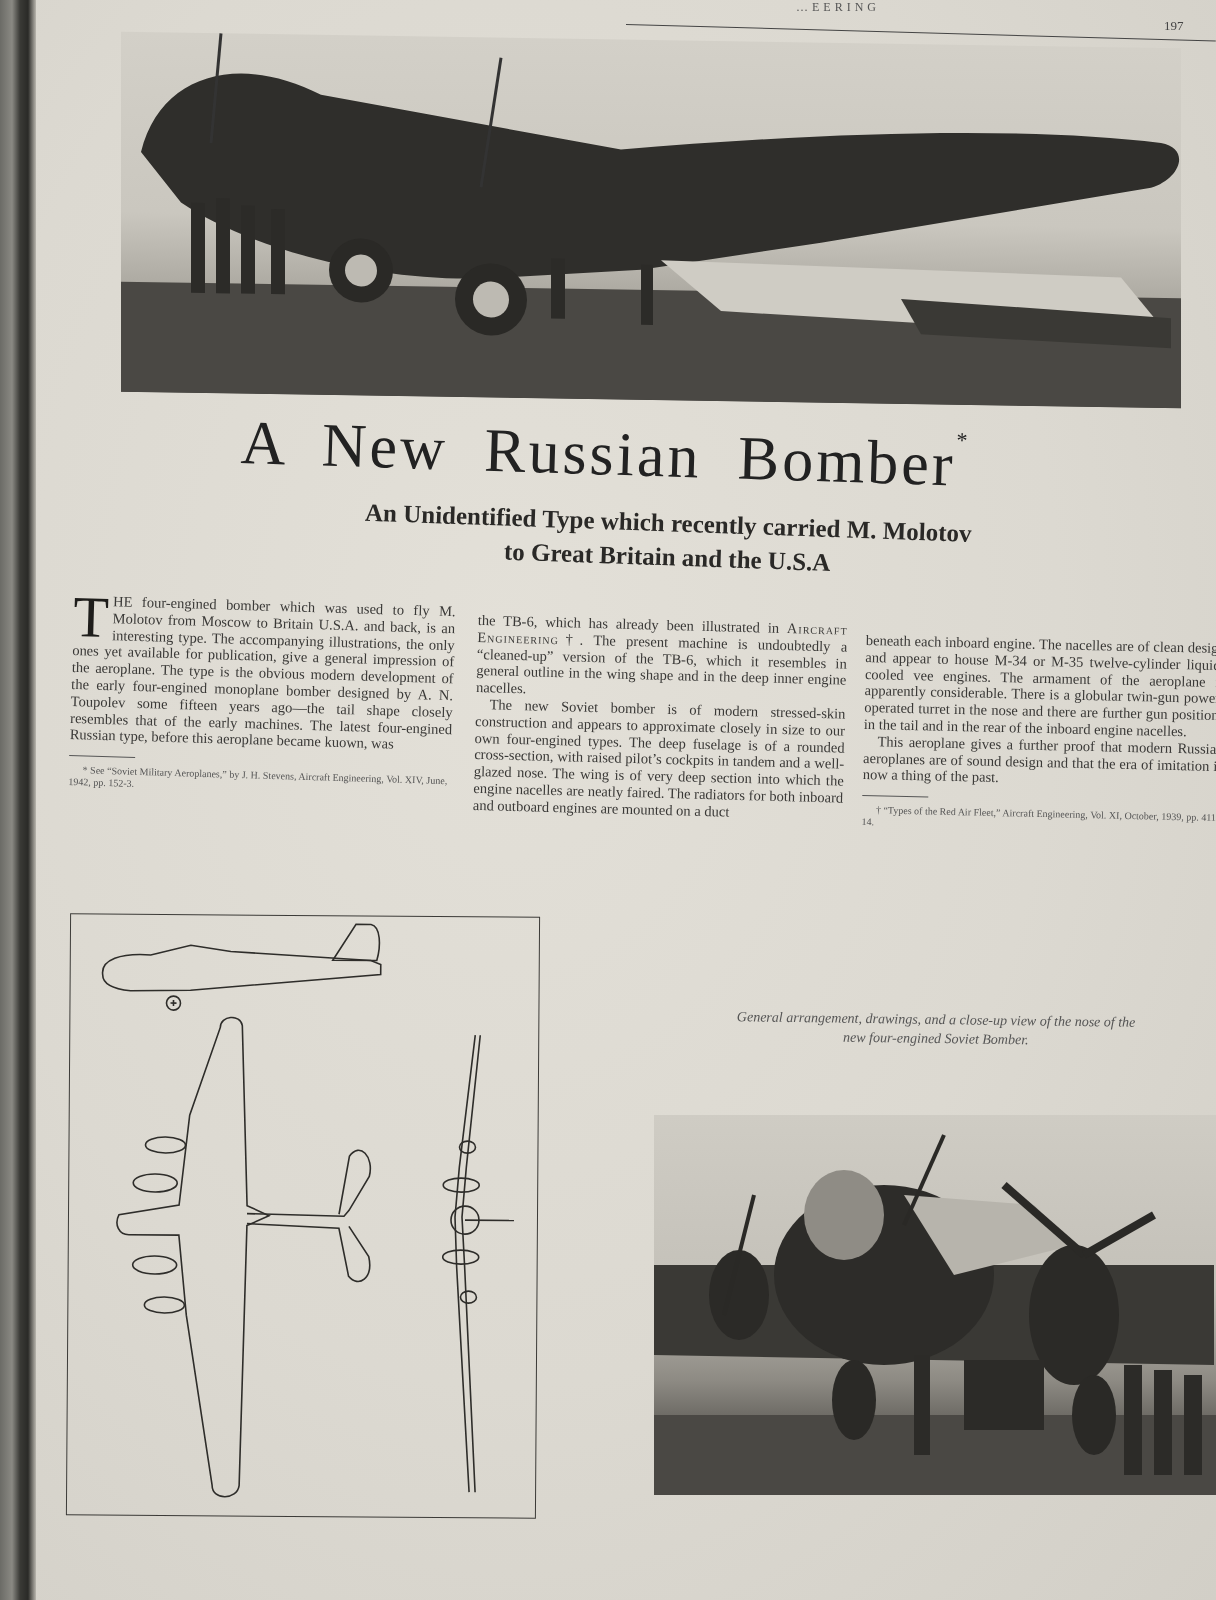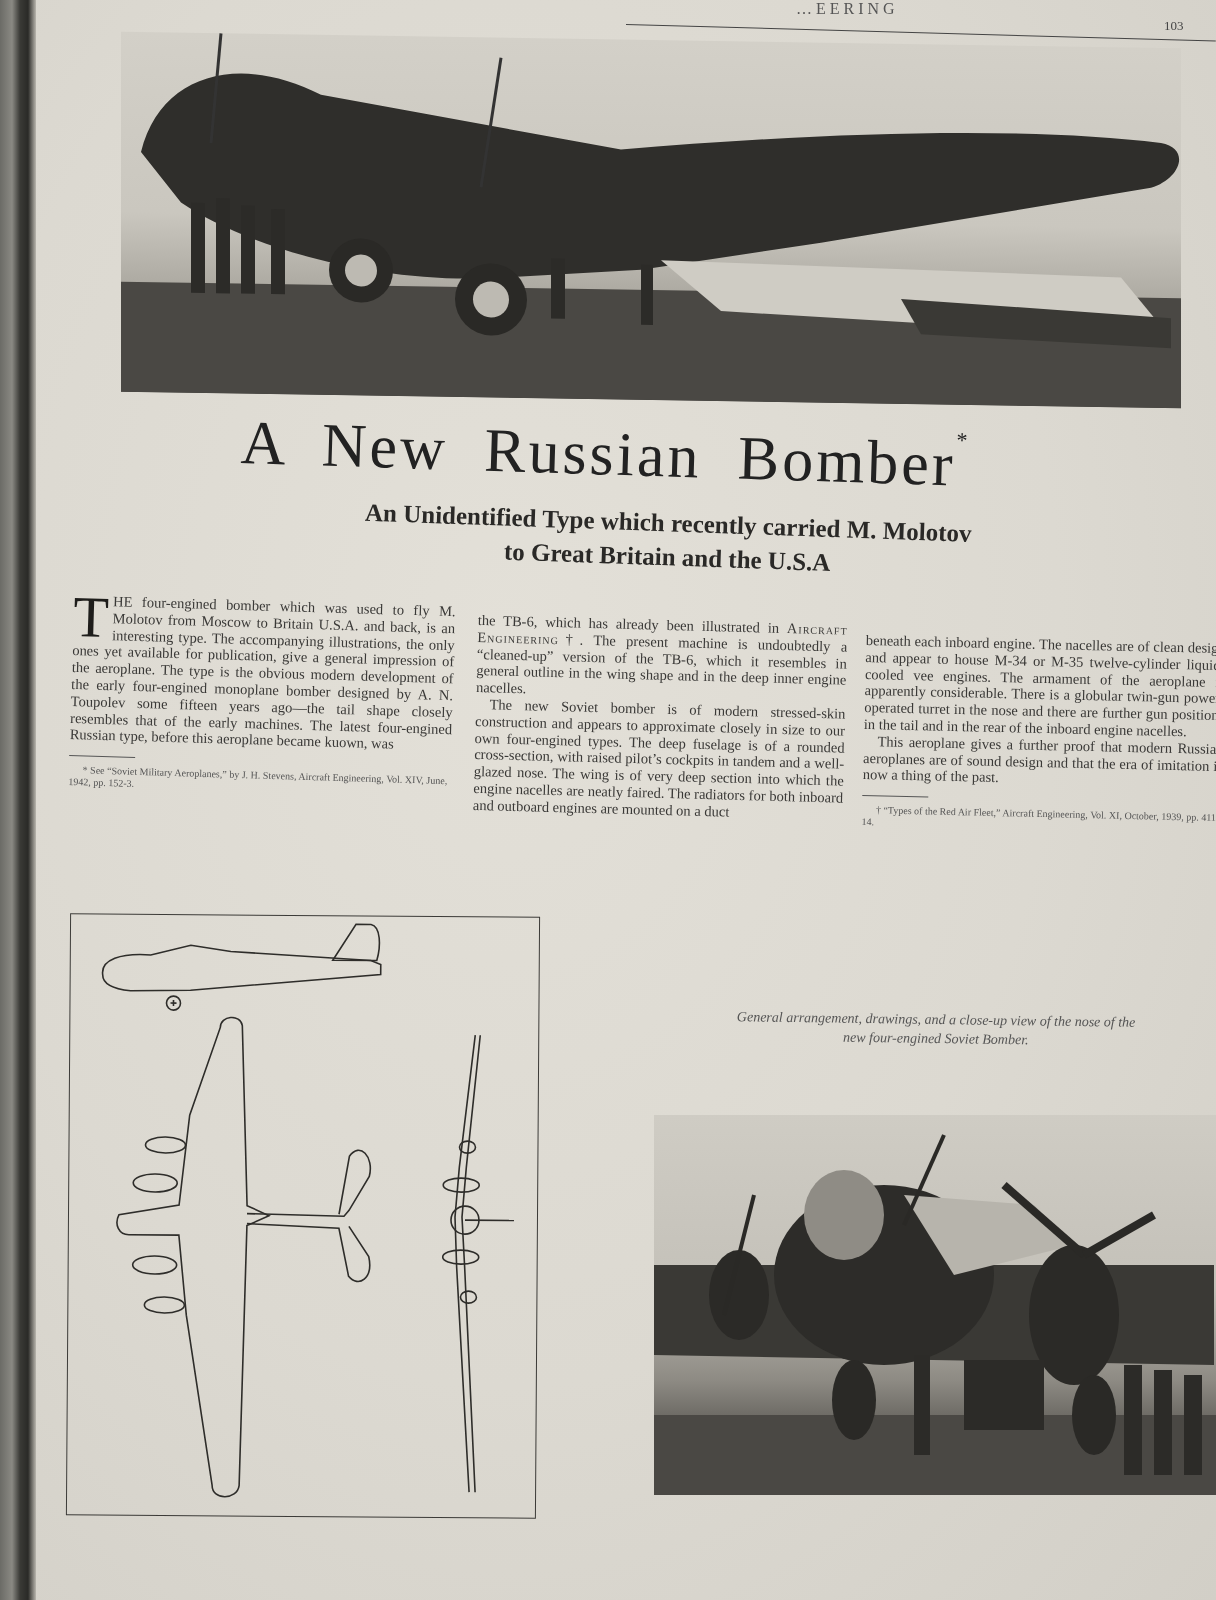--- a/index.html
+++ b/index.html
@@ -7,21 +7,21 @@
     width:1216px; height:1600px; position:relative; overflow:hidden;
     background: linear-gradient(90deg, #6b6b66 0px, #8a8983 12px, #3a3a36 20px, #2a2a27 28px, #b9b6ae 36px, #d9d6ce 60px, #dedbd3 400px, #d8d5cd 900px, #cfccc4 1216px);
     font-family: "Liberation Serif", "DejaVu Serif", serif;
     color:#2b2a28;
   }
   .page {
     position:absolute; left:36px; top:0; width:1180px; height:1600px;
     background: radial-gradient(ellipse at 40% 40%, #e3e0d8 0%, #dcd9d1 55%, #d2cfc7 100%);
   }
   .running-head {
-    position:absolute; left:760px; top:0px; font-size:16px; letter-spacing:4px; color:#555;
+    position:absolute; left:760px; top:0px; font-size:12px; letter-spacing:4px; color:#555;
   }
   .head-rule {
     position:absolute; left:590px; top:24px; width:590px; height:1px; background:#444;
     transform: rotate(1.6deg); transform-origin:left;
   }
   .page-num { position:absolute; left:1128px; top:18px; font-size:13px; color:#444; }
 
   
   .photo { position:absolute; overflow:hidden; }
   .photo-top {
@@ -78,21 +78,21 @@
     transform: rotate(0.8deg);
   }
 </style>
 </head>
 <body>
 
 <div class="page">
 
   <div class="running-head">…EERING</div>
   <div class="head-rule"></div>
-  <div class="page-num">103</div>
+  <div class="page-num">197</div>
 
   <div class="photo photo-top">
     <svg viewBox="0 0 1060 360" preserveAspectRatio="none">
       <rect x="0" y="250" width="1060" height="110" fill="#4a4844"></rect>
       <path d="M20 120 C40 40 120 20 200 60 L500 110 C700 90 900 80 1040 95 C1070 100 1060 130 1030 140 L700 200 L520 230 L380 240 C250 250 120 210 60 170 Z" fill="#2f2e2b"></path>
       <path d="M540 220 L1000 230 L1050 290 L600 270 Z" fill="#cfccc4"></path>
       <path d="M780 255 L1050 270 L1050 300 L800 290 Z" fill="#3a3935"></path>
       <circle cx="240" cy="235" r="32" fill="#2a2926"></circle>
         <circle cx="240" cy="235" r="16" fill="#bdbab2"></circle>
       <circle cx="370" cy="262" r="36" fill="#2a2926"></circle>

